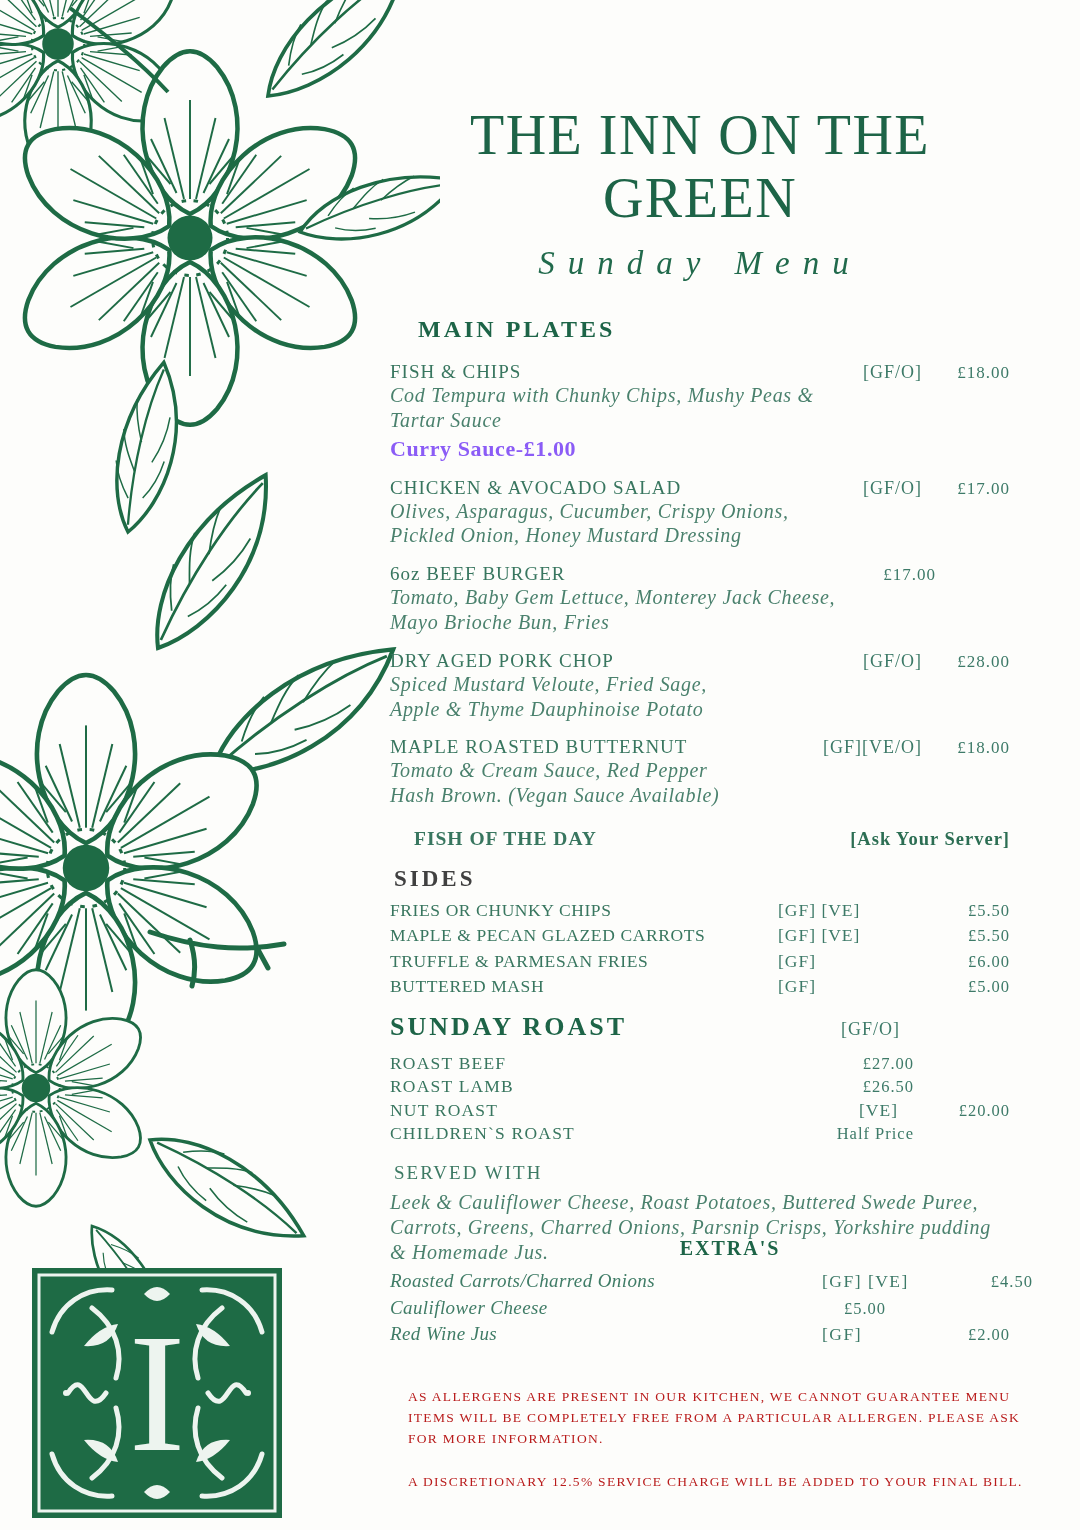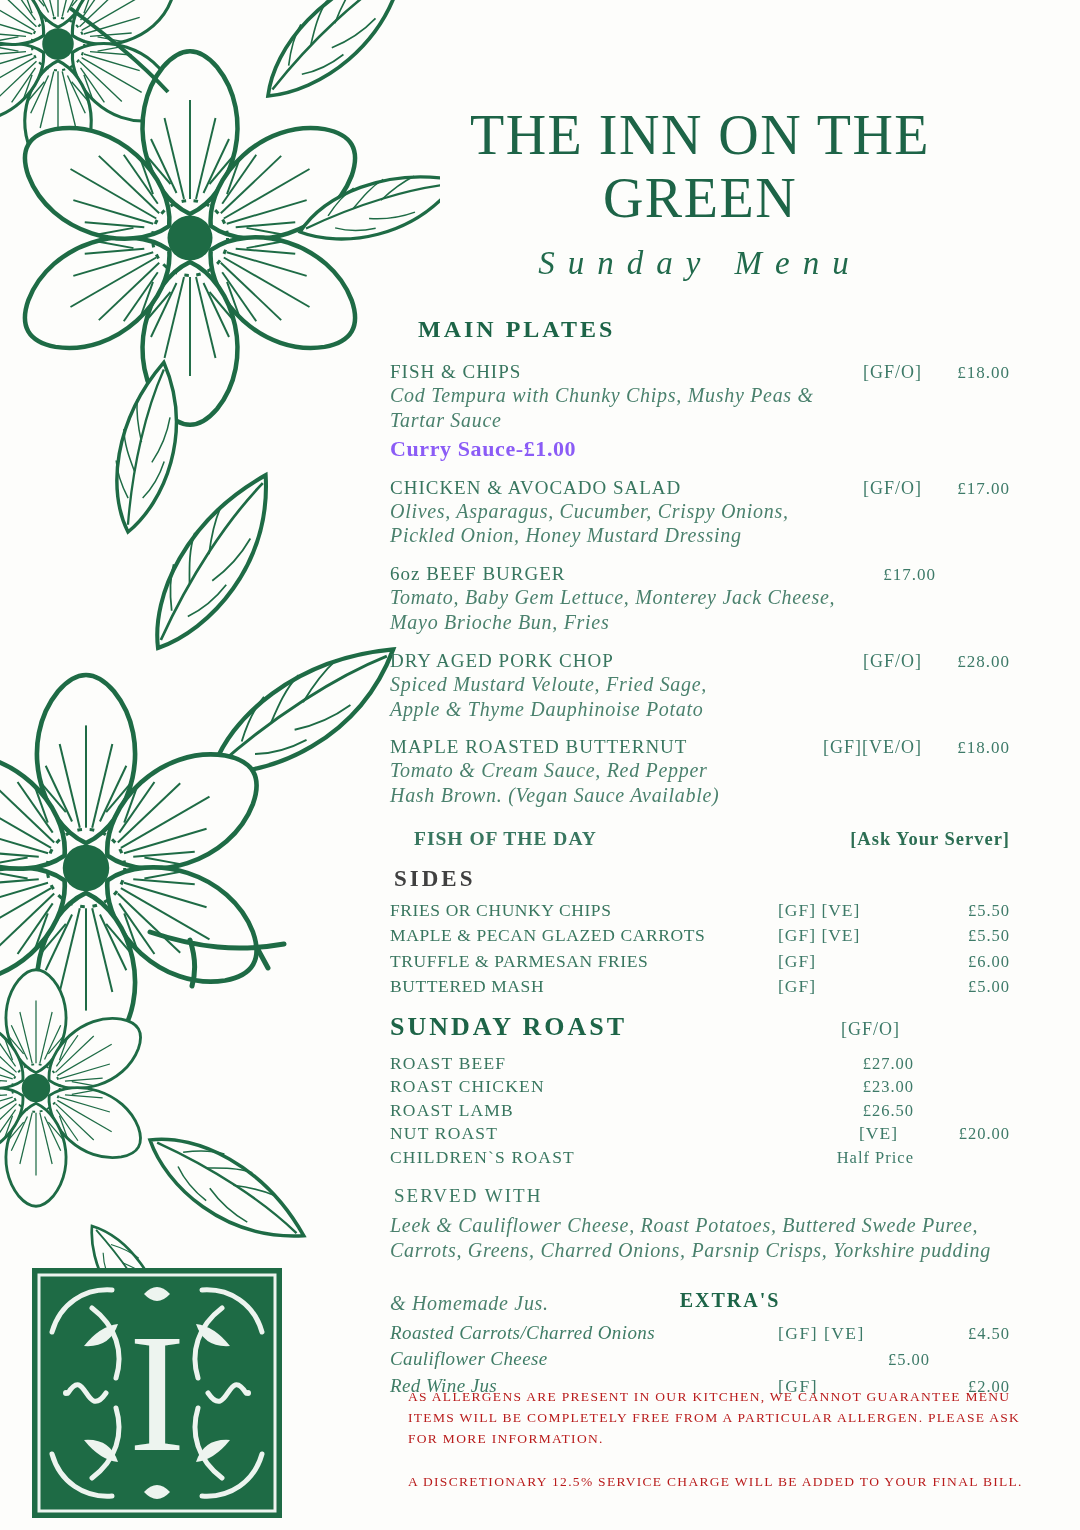--- a/index.html
+++ b/index.html
@@ -44,21 +44,21 @@
   .srow .nm{font-size:17.5px;letter-spacing:0.6px;}
   .srow .tg{text-align:left;padding:0;font-size:17.5px;}
   .srow .pr{font-size:16.5px;}
   .rhead{display:grid;grid-template-columns:1fr auto 92px;align-items:baseline;margin-top:12px;}
   .rhead .tg{font-size:18px;padding-right:18px;}
   .rrow{display:grid;grid-template-columns:1fr auto 96px;align-items:baseline;line-height:22.5px;}
   .rrow .nm{font-size:17.5px;letter-spacing:1.2px;}
   .rrow .tg{font-size:17.5px;padding-right:16px;}
   .rrow .pr{font-size:16.5px;}
   .roast-block{margin-bottom:4px;}
-  .xrow{display:grid;grid-template-columns:388px 1fr 80px;align-items:baseline;line-height:25.5px;}
+  .xrow{display:grid;grid-template-columns:388px 1fr 80px;align-items:baseline;line-height:25.5px;gap:44px;}
   .xrow .nm{font-size:19px;font-style:italic;letter-spacing:0.4px;color:#3f7c66;}
   .xrow .tg{text-align:left;padding:0;font-size:17.5px;letter-spacing:1.5px;}
   .xrow .pr{font-size:16.5px;}
   
   .footer{position:absolute;left:408px;top:1386px;width:618px;}
   .fnote{font-size:13.5px;letter-spacing:1.3px;line-height:21px;color:#b91c1c;margin-bottom:22px;}
 </style>
 </head>
 <body>
 
@@ -242,45 +242,40 @@
       <span></span>
     </div>
 
     <div class="roast-block" style="margin-top:10px;">
       <div class="rrow">
         <span class="nm">ROAST BEEF</span>
 
         <span class="pr">£27.00</span>
       </div>
       <div class="rrow">
-        <span class="nm">ROAST CHICKEN</span>
-
-        <span class="pr">£23.00</span>
-      </div>
-      <div class="rrow">
         <span class="nm">ROAST LAMB</span>
 
         <span class="pr">£26.50</span>
       </div>
       <div class="rrow">
         <span class="nm">NUT ROAST</span>
         <span class="tg">[VE]</span>
         <span class="pr">£20.00</span>
       </div>
       <div class="rrow">
         <span class="nm">CHILDREN`S ROAST</span>
 
         <span class="pr">Half Price</span>
       </div>
     </div>
 
     <div class="h-served">SERVED WITH</div>
     <div class="ds" style="width:620px;">Leek &amp; Cauliflower Cheese, Roast Potatoes, Buttered Swede Puree,</div>
     <div class="ds" style="width:620px;">Carrots, Greens, Charred Onions, Parsnip Crisps, Yorkshire pudding</div>
-    <div class="ds" style="width:620px;margin-top:28px;">&amp; Homemade Jus.</div>
+    <div class="ds" style="width:620px;">&amp; Homemade Jus.</div>
 
     <div class="h-extras">EXTRA'S</div>
 
     <div class="xrow">
       <span class="nm">Roasted Carrots/Charred Onions</span>
       <span class="tg">[GF] [VE]</span>
       <span class="pr">£4.50</span>
     </div>
     <div class="xrow">
       <span class="nm">Cauliflower Cheese</span>

